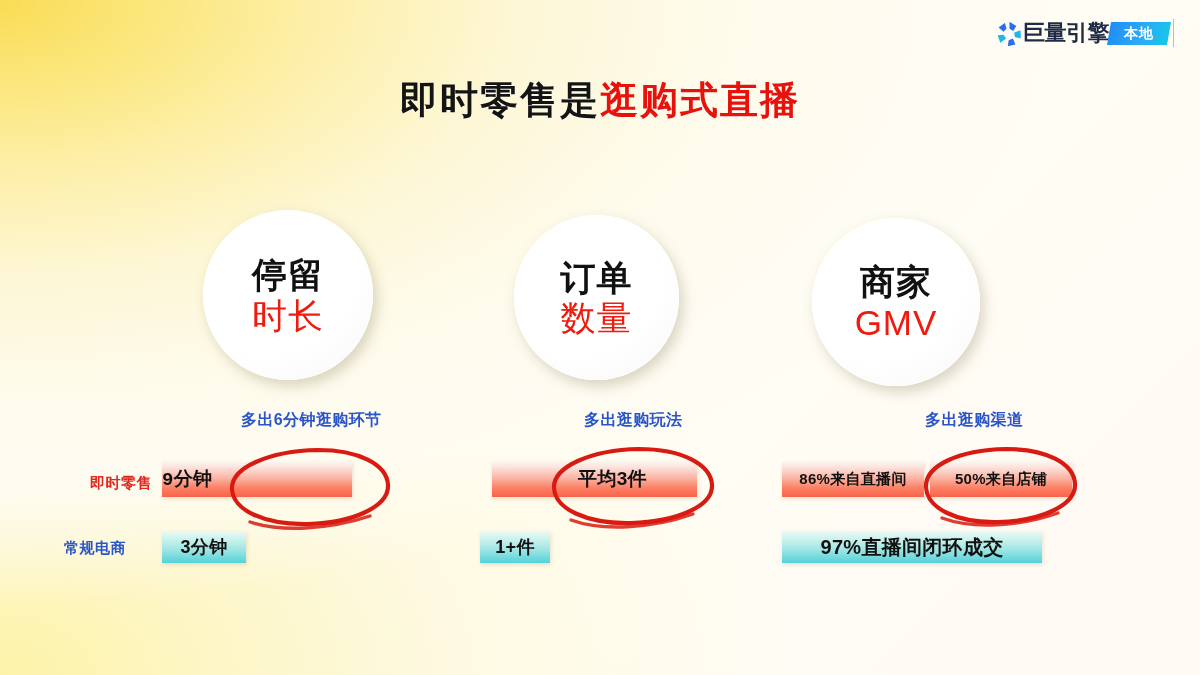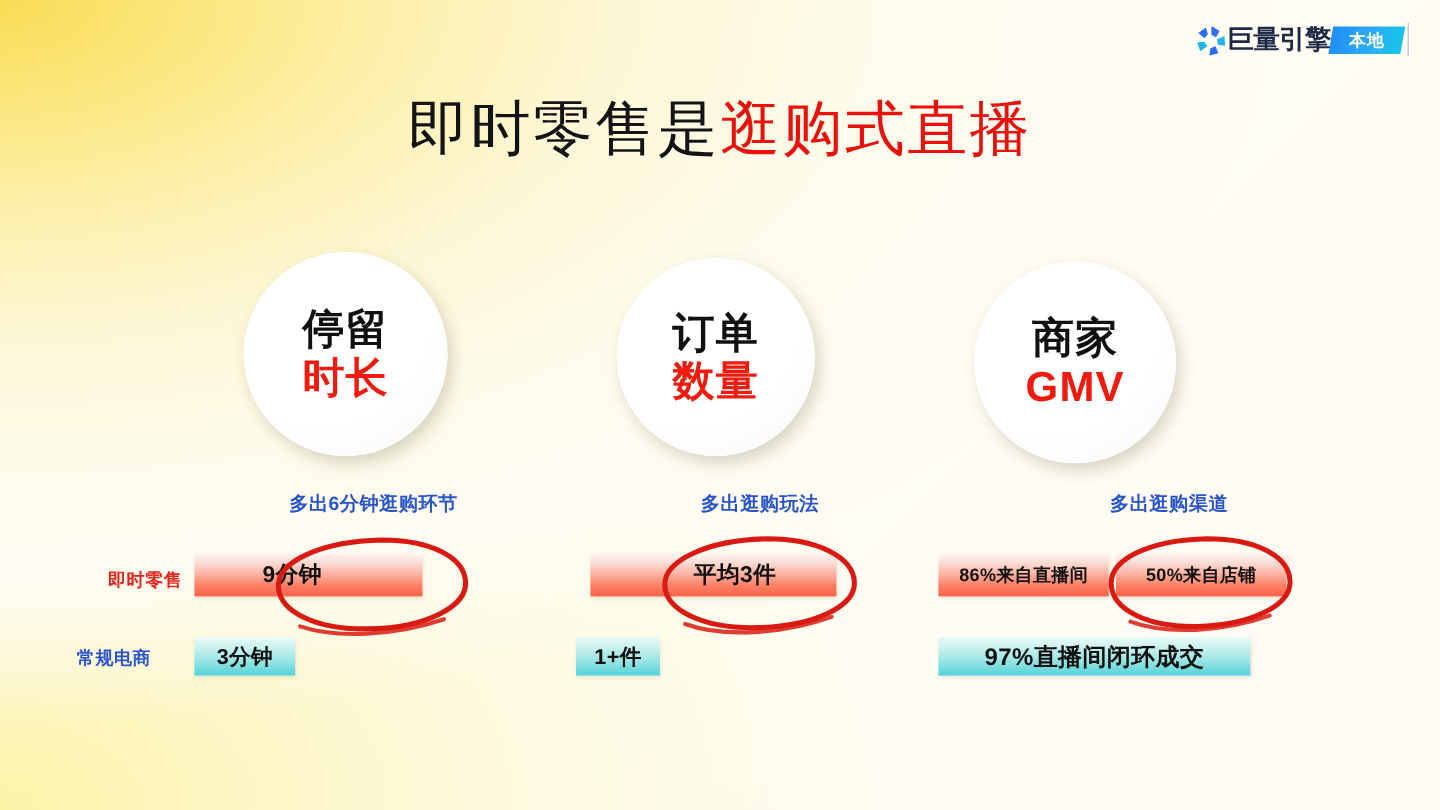--- a/index.html
+++ b/index.html
@@ -50,39 +50,39 @@
     letter-spacing:0;
   }
   .campaign-en{
     font-size:19px; font-weight:bold; color:#111; letter-spacing:-.5px;
     line-height:1;
   }
   
   #page-title{
     position:absolute; top:78px; left:0; width:1200px; z-index:4;
     text-align:center;
-    font-size:50px; font-weight:normal; color:#141414;
+    font-size:38px; font-weight:bold; color:#141414;
     letter-spacing:2px; line-height:1.18;
     text-shadow:0 1px 0 rgba(255,255,255,.6);
   }
   #page-title .accent{ color:#e8120c; }
   
   .circle{
     position:absolute; z-index:3;
     border-radius:50%;
     background:radial-gradient(circle at 36% 30%, #ffffff 0%, #ffffff 58%, #fbfbfb 78%, #f3f3f3 100%);
     box-shadow:4px 6px 13px rgba(120,110,70,.28), 0 0 0 1px rgba(255,255,255,.7) inset;
     display:flex; flex-direction:column; align-items:center; justify-content:center;
     line-height:1.06;
   }
   .circle .cl-top{
     font-size:35px; font-weight:bold; color:#111; letter-spacing:1px;
   }
   .circle .cl-bottom{
-    font-size:35px; font-weight:bold; color:#ee1b0e; letter-spacing:1px;
+    font-size:35px; font-weight:normal; color:#ee1b0e; letter-spacing:1px;
     margin-top:3px;
   }
   #circle-1{ left:203px; top:210px; width:170px; height:170px; }
   #circle-2{ left:514px; top:215px; width:165px; height:165px; }
   #circle-3{ left:812px; top:218px; width:168px; height:168px; }
   .caption{
     position:absolute; z-index:3;
     font-size:16px; font-weight:bold; color:#2a55c8;
     letter-spacing:.4px; white-space:nowrap;
   }
@@ -108,21 +108,21 @@
     height:36px;
   }
   .bar.cyan{
     background:linear-gradient(180deg,#eafaf6 0%,#ccf2ee 25%,#9fe6e4 58%,#6ed9dd 85%,#52d2da 100%);
     height:32px;
   }
   .bar .bar-text{ width:100%; text-align:center; font-size:19px; letter-spacing:.3px; }
   .bar.small .bar-text{ font-size:15px; }
 
   #bar-r1{ left:162px; top:461px; width:190px; }
-  #bar-r1 .bar-text{ text-align:center; padding-right:27px; }
+  #bar-r1 .bar-text{ text-align:left; padding-right:27px;font-family:Liberation Mono, monospace; }
   #bar-c1{ left:162px; top:531px; width:84px; }
   #bar-c1 .bar-text{ text-align:center; font-size:18px; }
 
   #bar-r2{ left:492px; top:461px; width:205px; }
   #bar-r2 .bar-text{ text-align:center; padding-left:36px; }
   #bar-c2{ left:480px; top:531px; width:70px; }
   #bar-c2 .bar-text{ font-size:18px; }
 
   #bar-r3a{ left:782px; top:461px; width:142px; }
   #bar-r3b{ left:930px; top:461px; width:142px; }

